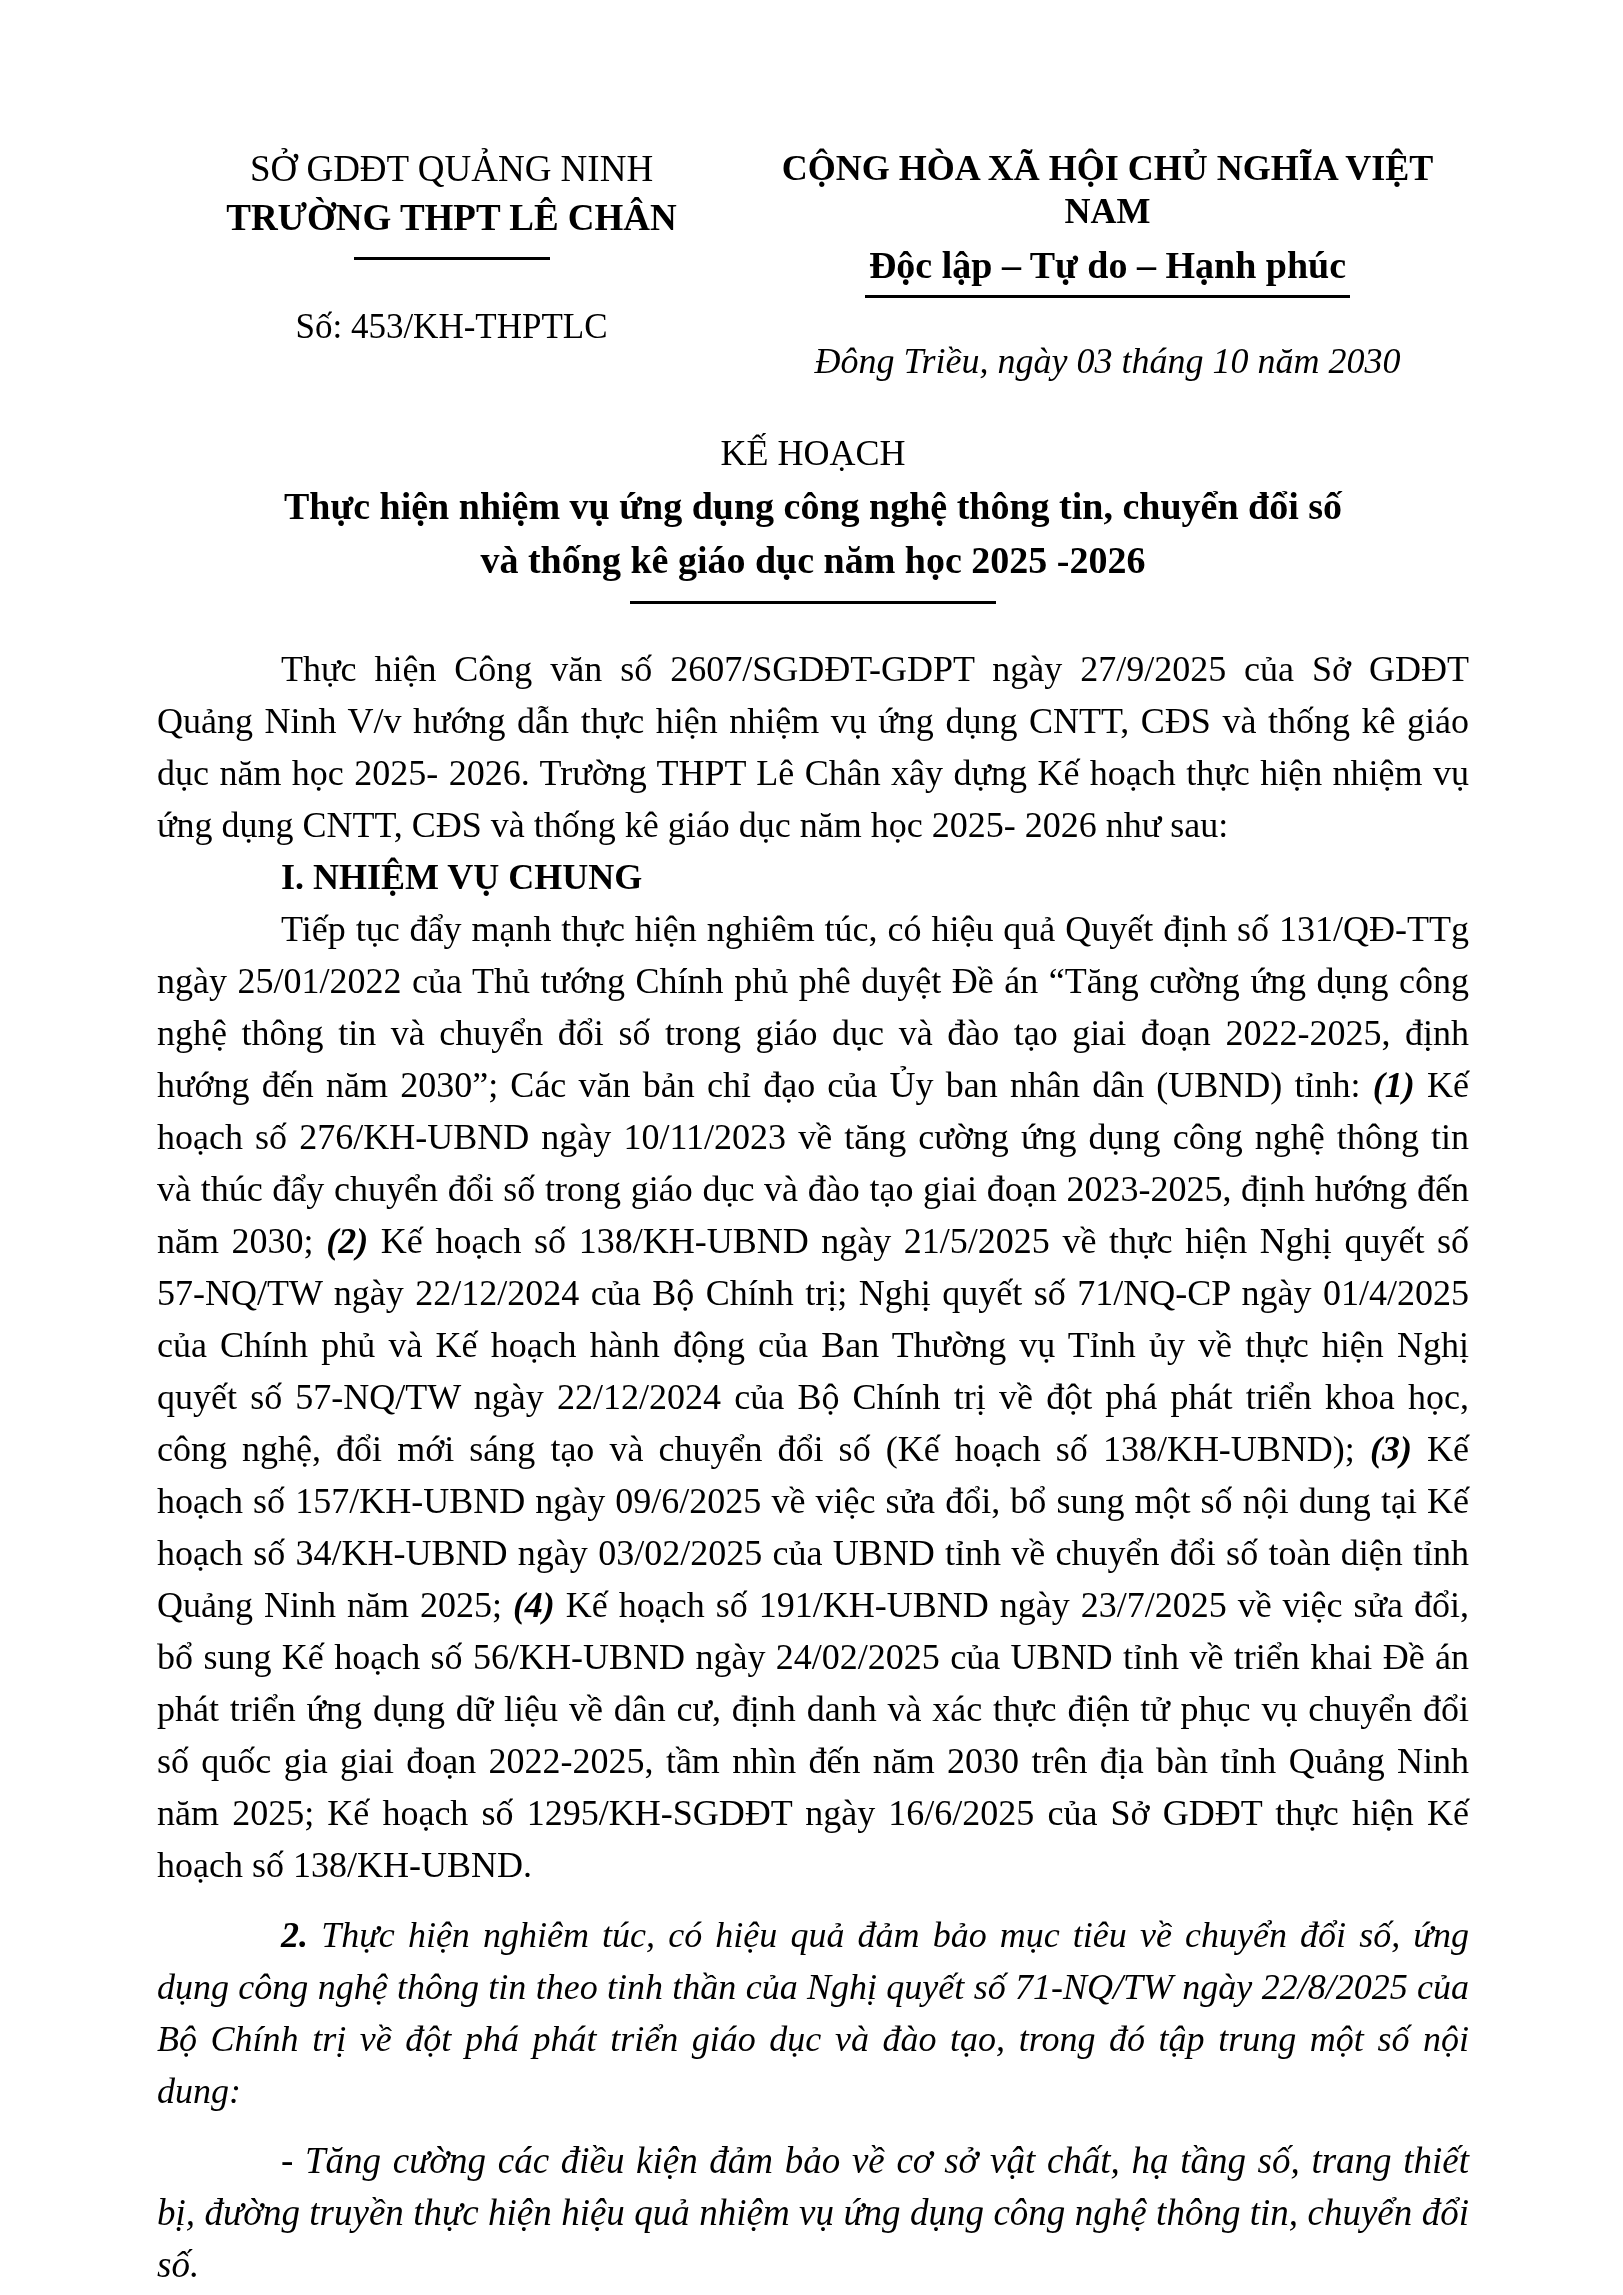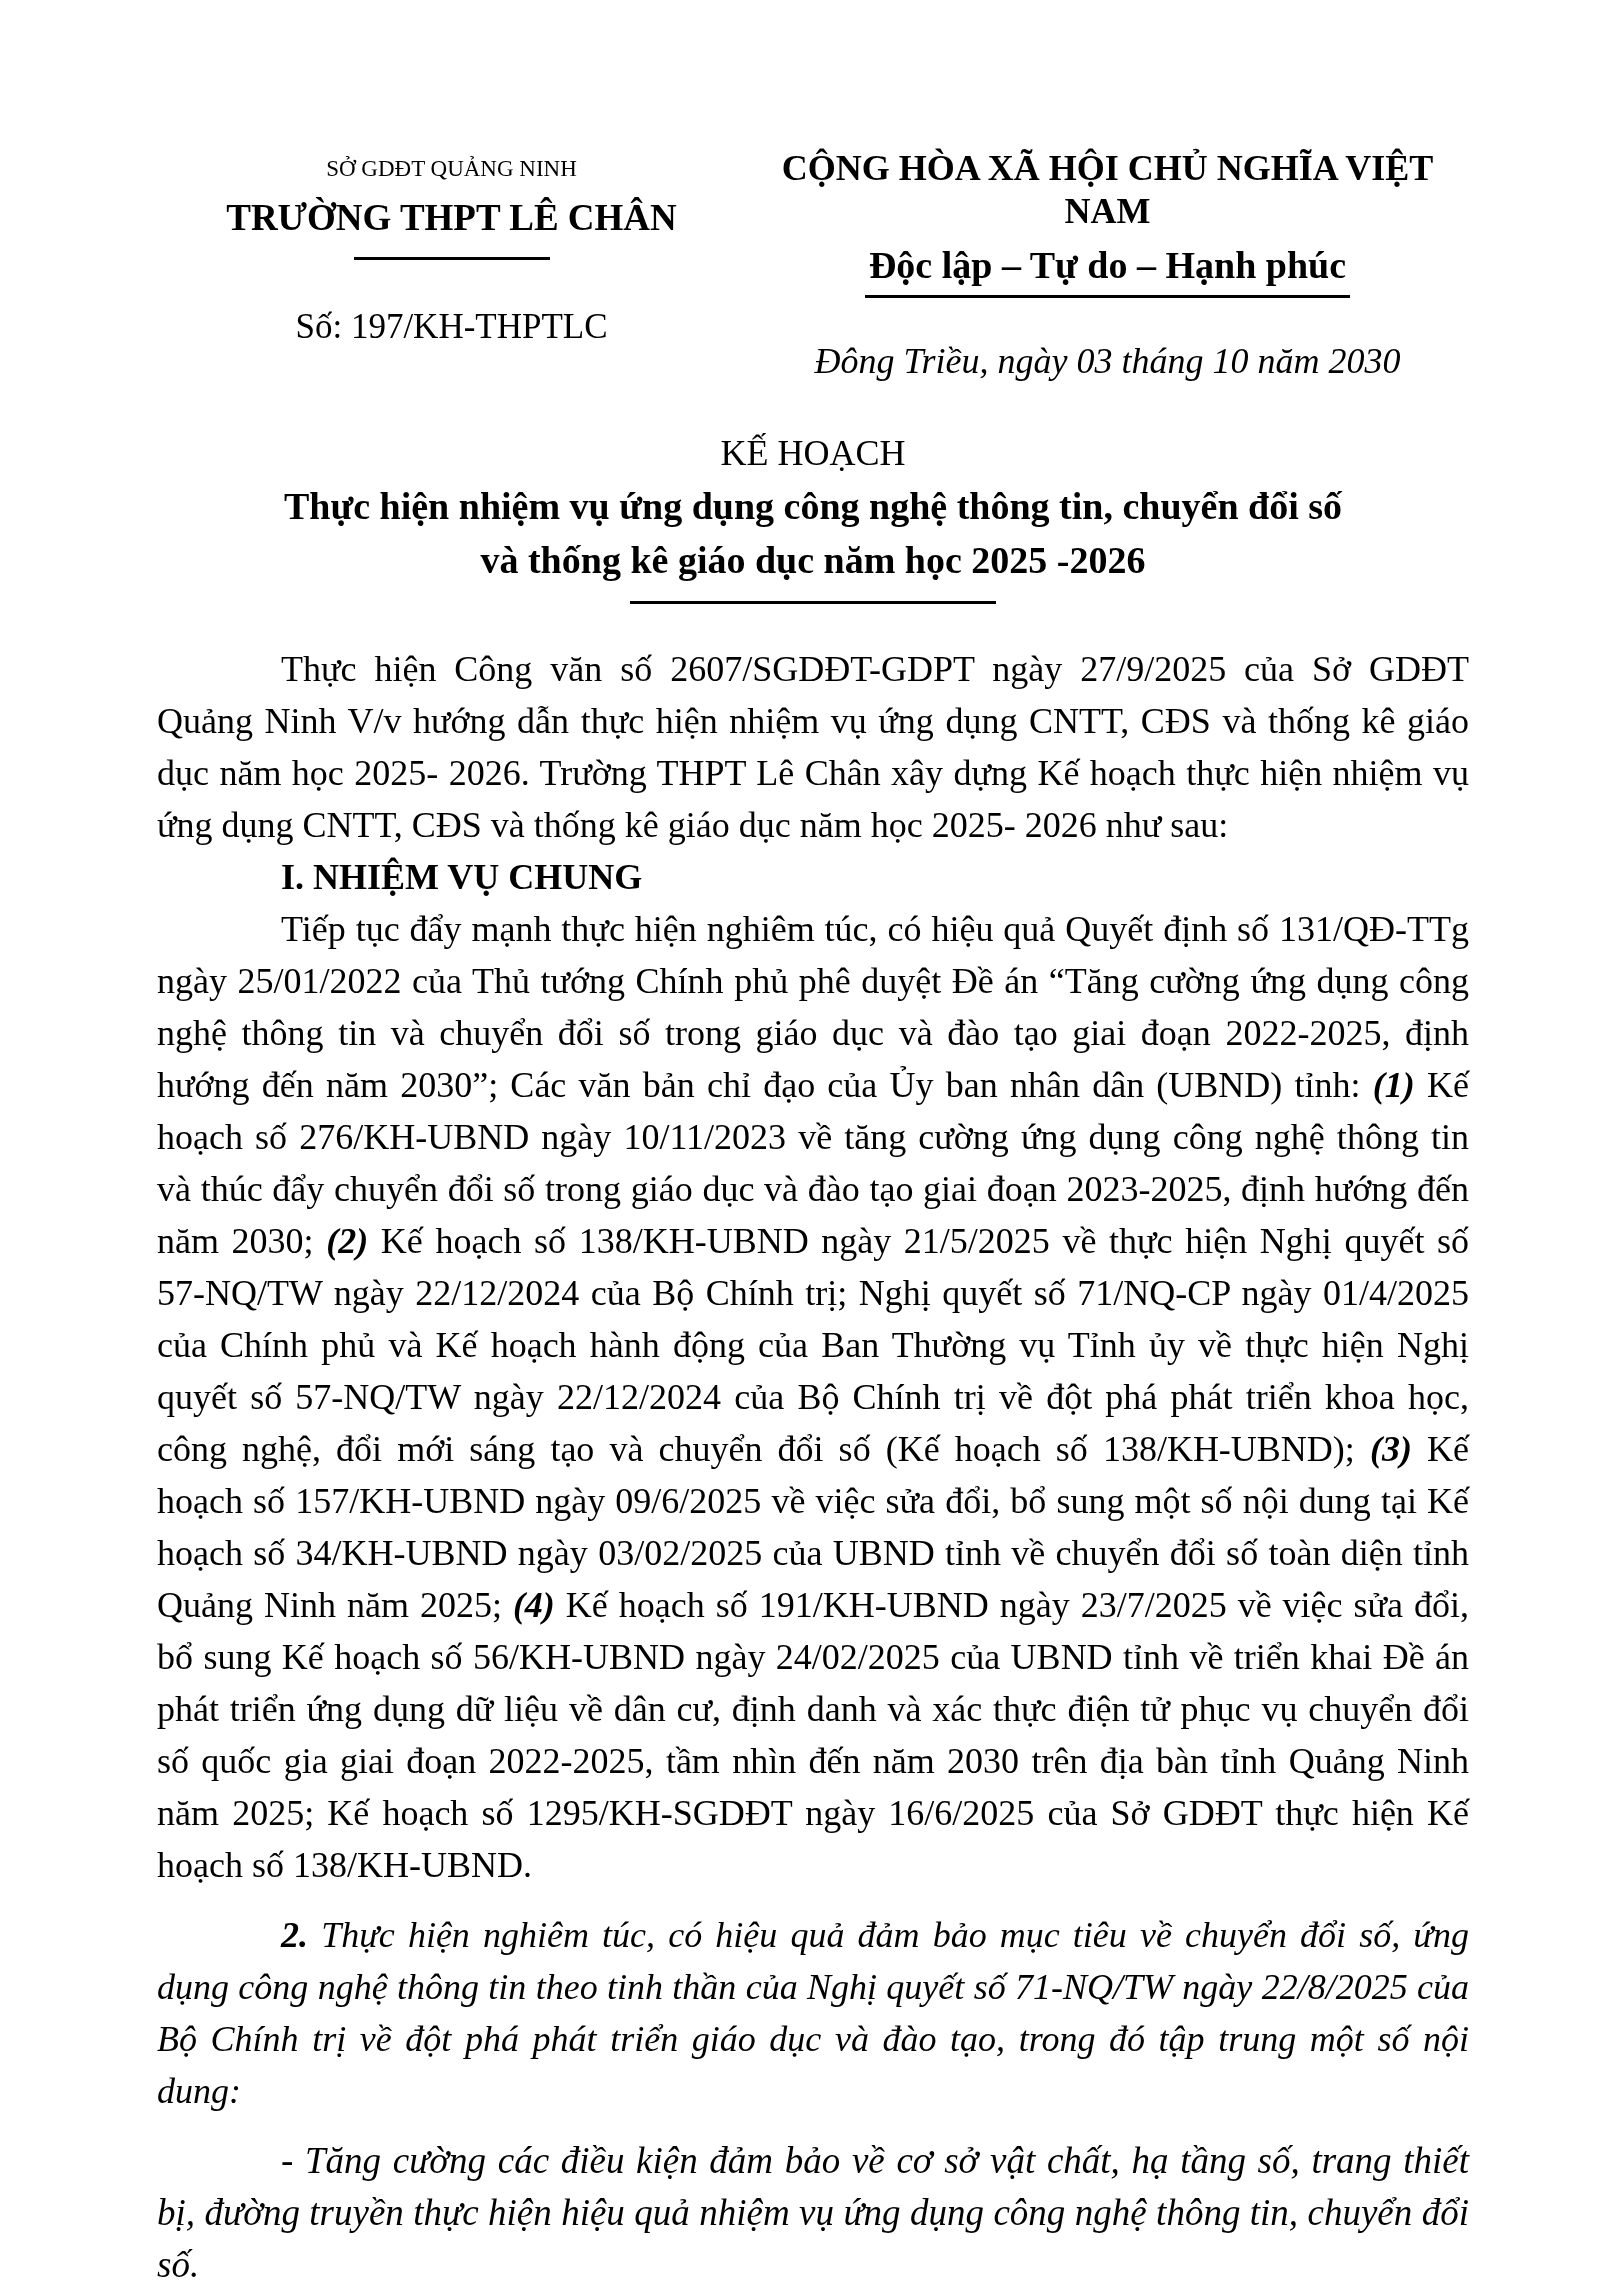--- a/index.html
+++ b/index.html
@@ -14,21 +14,21 @@
     box-sizing: border-box;
     width: 1623px;
     height: 2295px;
     padding: 147px 154px 0 157px;
     overflow: hidden;
   }
   .header { display: flex; }
   .header-left  { width: 589px; flex: none; text-align: center; }
   .header-right { flex: 1; text-align: center; }
 
-  .org-name     { font-size: 23px; line-height: 43px; }
+  .org-name     { font-size: 37px; line-height: 43px; }
   .school-name  { font-size: 37px; line-height: 46px; font-weight: 700; margin-top: 5.2px; }
   .rule-left    { width: 196px; height: 0; border-top: 3.3px solid #000; margin: 15.7px auto 0; }
   .doc-number   { font-size: 35px; margin-top: 47px; }
 
   .national-title { font-size: 36px; line-height: 43px; font-weight: 700; }
   .motto {
     display: inline-block;
     font-size: 38px; line-height: 46px; font-weight: 700;
     margin-top: 9.2px; padding: 0 3.9px 6.5px;
     border-bottom: 3.3px solid #000;
@@ -58,21 +58,21 @@
 </head>
 <body>
 
 <div class="page">
 
   <div class="header">
     <div class="header-left">
       <div class="org-name">SỞ GDĐT QUẢNG NINH</div>
       <div class="school-name">TRƯỜNG THPT LÊ CHÂN</div>
       <div class="rule-left"></div>
-      <div class="doc-number">Số: 197/KH-THPTLC</div>
+      <div class="doc-number">Số: 453/KH-THPTLC</div>
     </div>
     <div class="header-right">
       <div class="national-title">CỘNG HÒA XÃ HỘI CHỦ NGHĨA VIỆT NAM</div>
       <div>
         <span class="motto">Độc lập – Tự do – Hạnh phúc</span>
       </div>
       <div class="date-line">Đông Triều, ngày 03 tháng 10 năm 2030</div>
     </div>
   </div>
 

